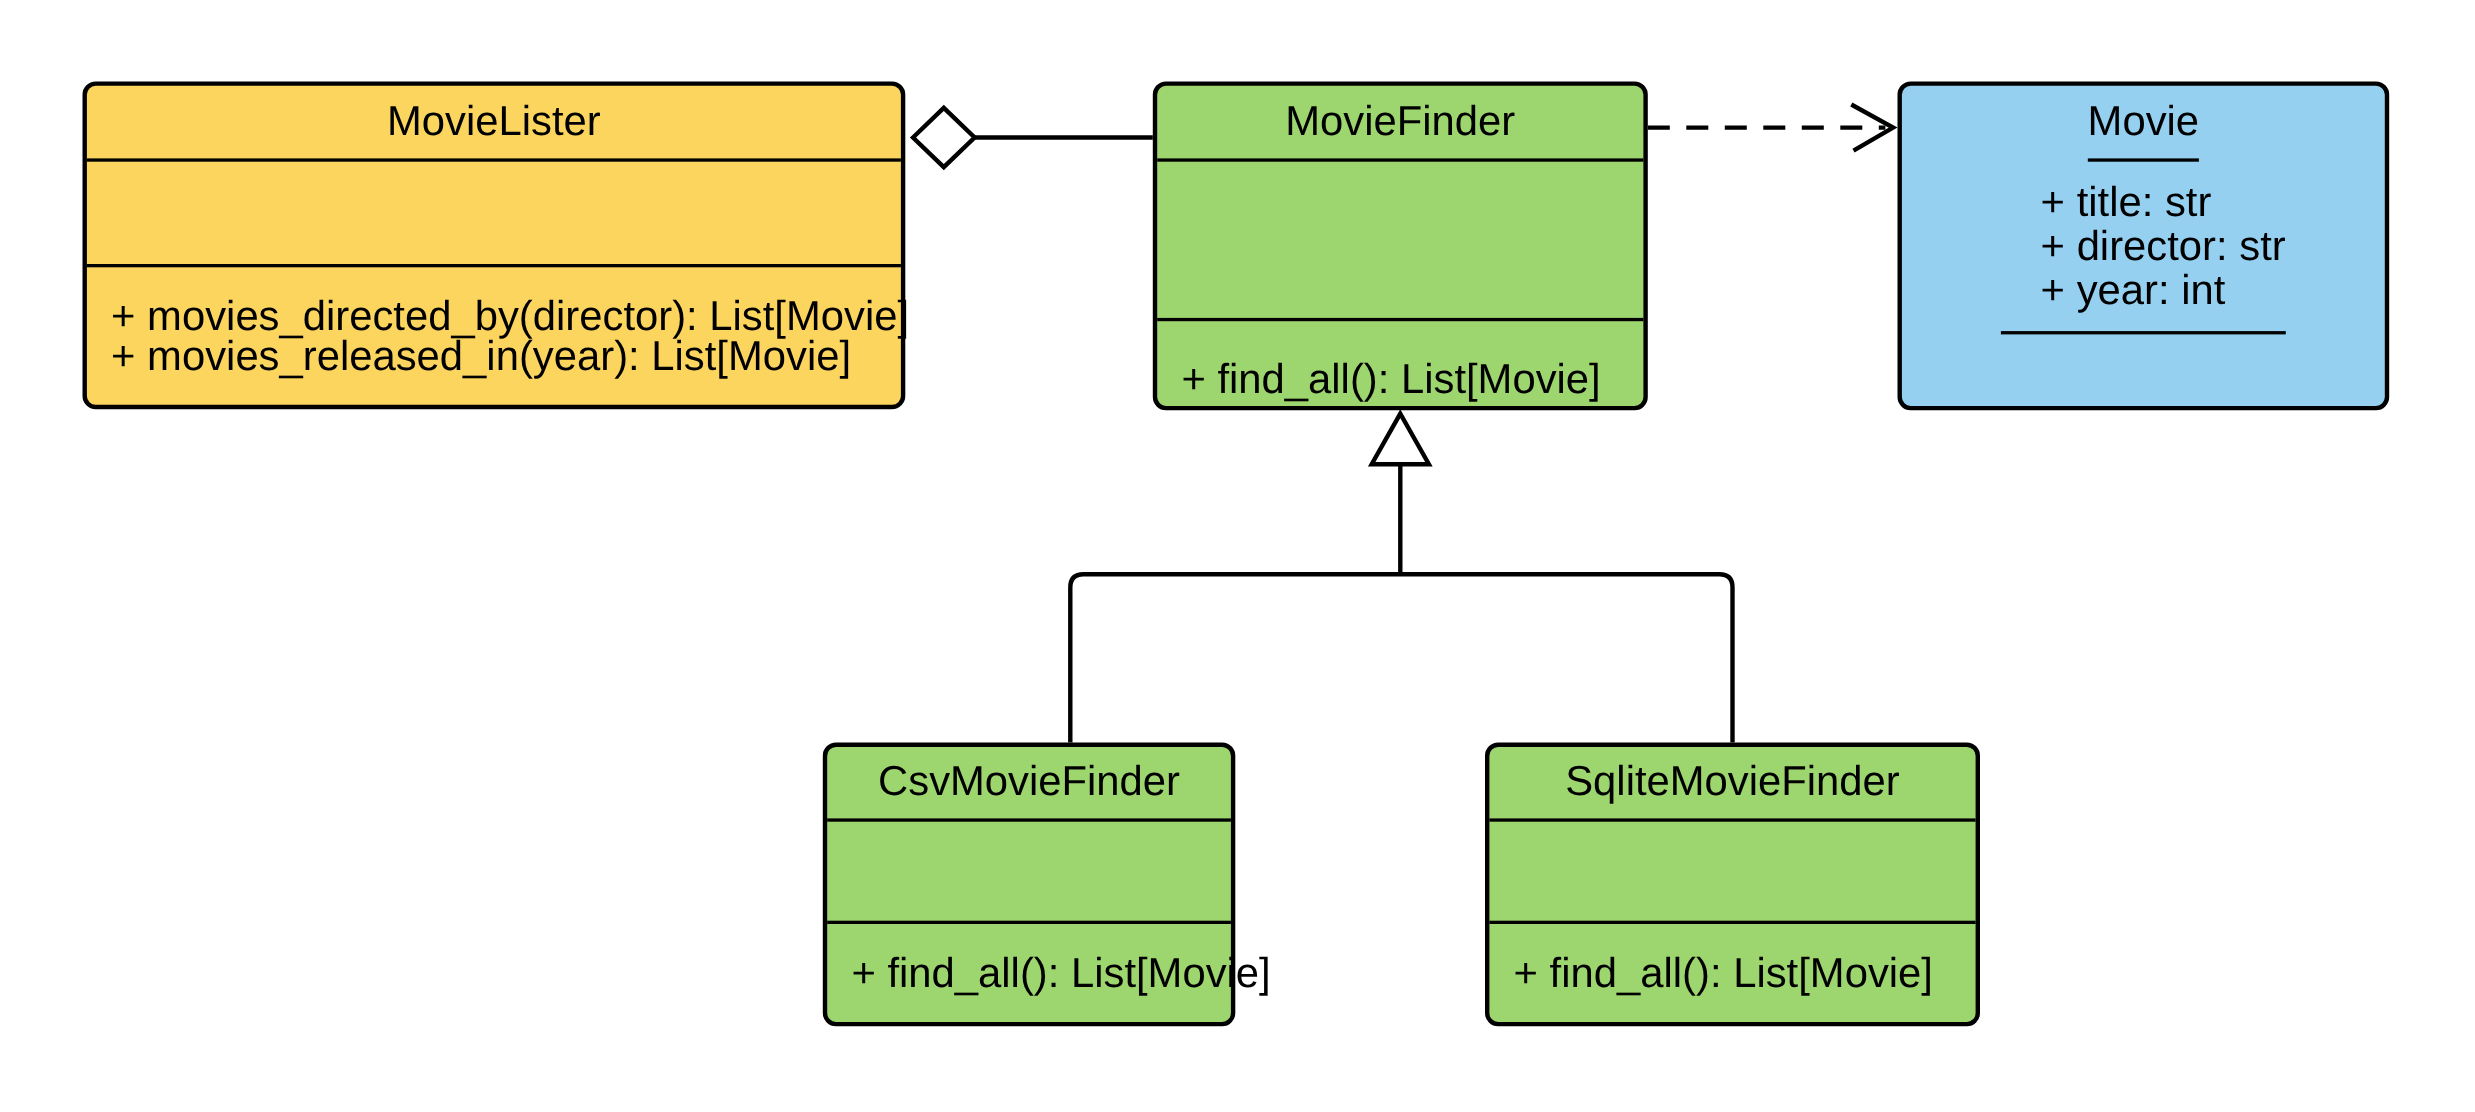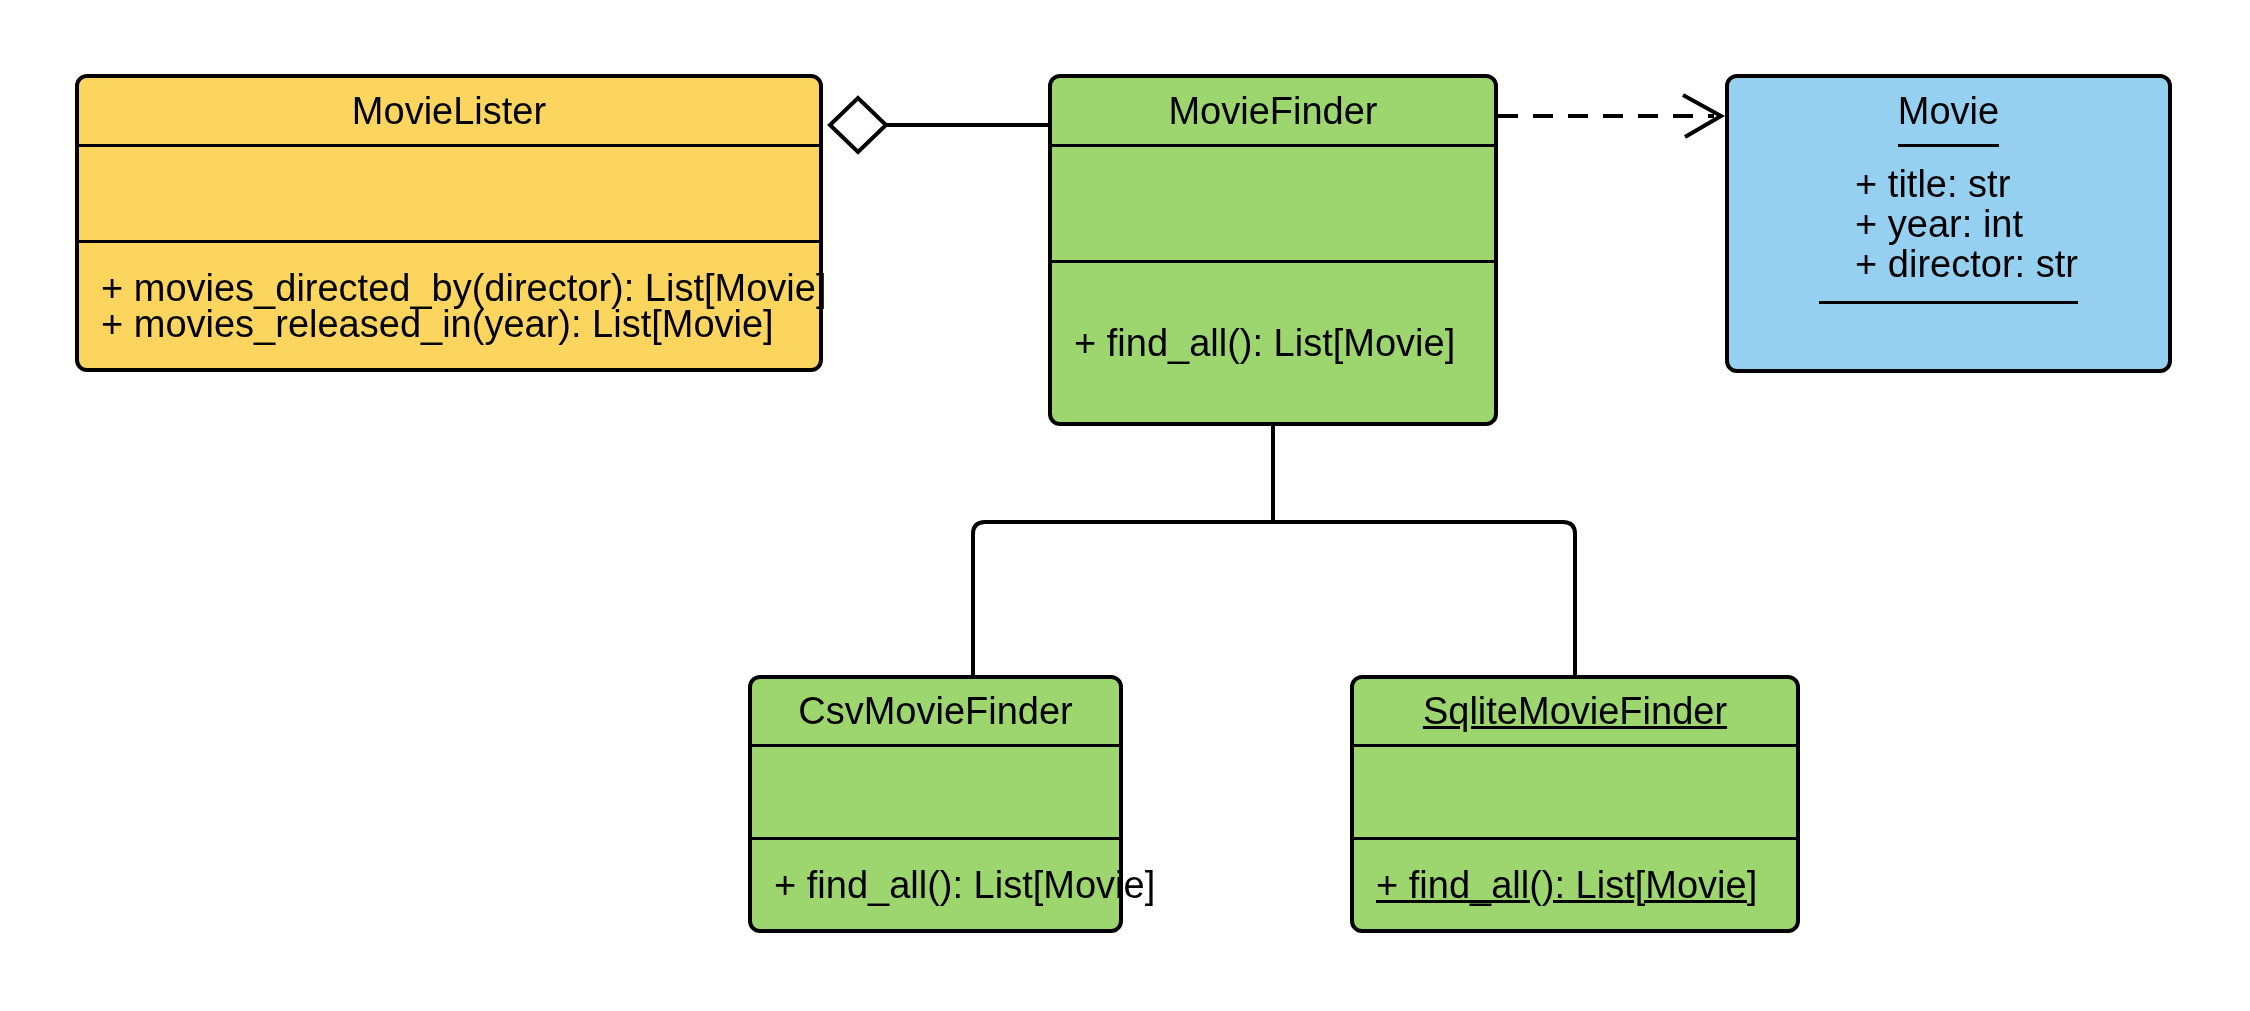--- a/index.html
+++ b/index.html
@@ -60,33 +60,33 @@
     line-height: 36px;
   }
   .member-line {
     white-space: nowrap;
   }
   
   #box-movie-lister   { left:  75px; top:  74px; width: 748px; height: 298px; }
   #box-movie-lister   .box-title { height: 69px; }
   #box-movie-lister   .box-attrs { height: 96px; }
 
-  #box-movie-finder   { left: 1048px; top: 74px; width: 450px; height: 352px; }
+  #box-movie-finder   { left: 1048px; top: 74px; width: 450px; height: 299px; gap: 29px; }
   #box-movie-finder   .box-title { height: 69px; }
   #box-movie-finder   .box-attrs { height: 116px; }
 
   #box-movie          { left: 1725px; top: 74px; width: 447px; height: 299px; align-items: center; }
   #box-movie          .box-title { height: 69px; }
   #box-movie          .box-attrs { height: 157px; line-height: 40px; }
 
   #box-csv-movie-finder    { left: 748px; top: 675px; width: 375px; height: 258px; }
   #box-csv-movie-finder    .box-title { height: 68px; }
   #box-csv-movie-finder    .box-attrs { height: 93px; }
 
-  #box-sqlite-movie-finder { left: 1350px; top: 675px; width: 450px; height: 258px; text-decoration: underline; }
+  #box-sqlite-movie-finder { left: 1350px; top: 675px; width: 450px; height: 258px; }
   #box-sqlite-movie-finder .box-title { height: 68px; }
   #box-sqlite-movie-finder .box-attrs { height: 93px; }
 </style>
 </head>
 <body>
 
 <div class="canvas">
 
   <svg class="connector-layer" viewBox="0 0 2250 1011" width="2250" height="1011">
 
@@ -115,22 +115,22 @@
     <div class="box-attrs"></div>
     <div class="box-methods">
       <div class="member-line">+ find_all(): List[Movie]</div>
     </div>
   </div>
 
   <div class="class-box" id="box-movie" style="background-color: rgb(150, 208, 241);">
     <div class="box-title">Movie</div>
     <div class="box-attrs">
       <div class="member-line">+ title: str</div>
+      <div class="member-line">+ director: str</div>
       <div class="member-line">+ year: int</div>
-      <div class="member-line">+ director: str</div>
     </div>
     <div class="box-methods"></div>
   </div>
 
   <div class="class-box" id="box-csv-movie-finder" style="background-color: rgb(157, 213, 111);">
     <div class="box-title">CsvMovieFinder</div>
     <div class="box-attrs"></div>
     <div class="box-methods">
       <div class="member-line">+ find_all(): List[Movie]</div>
     </div>

